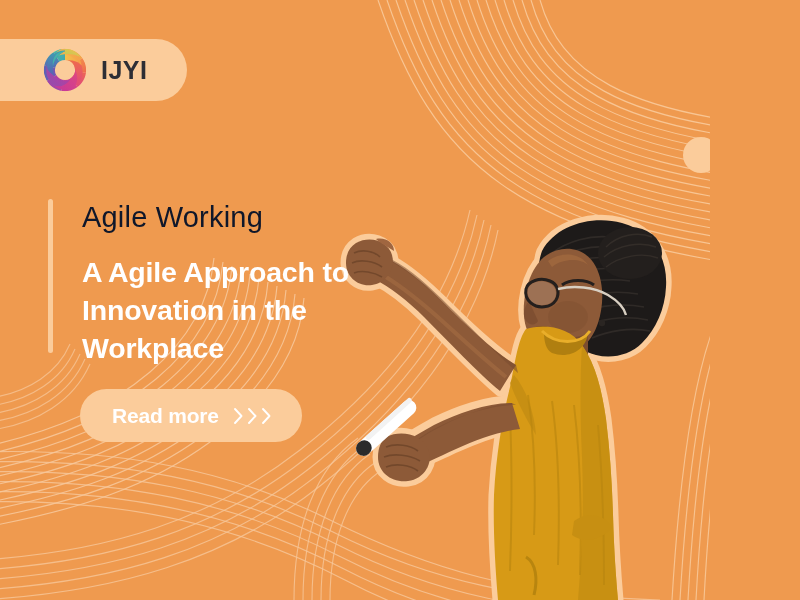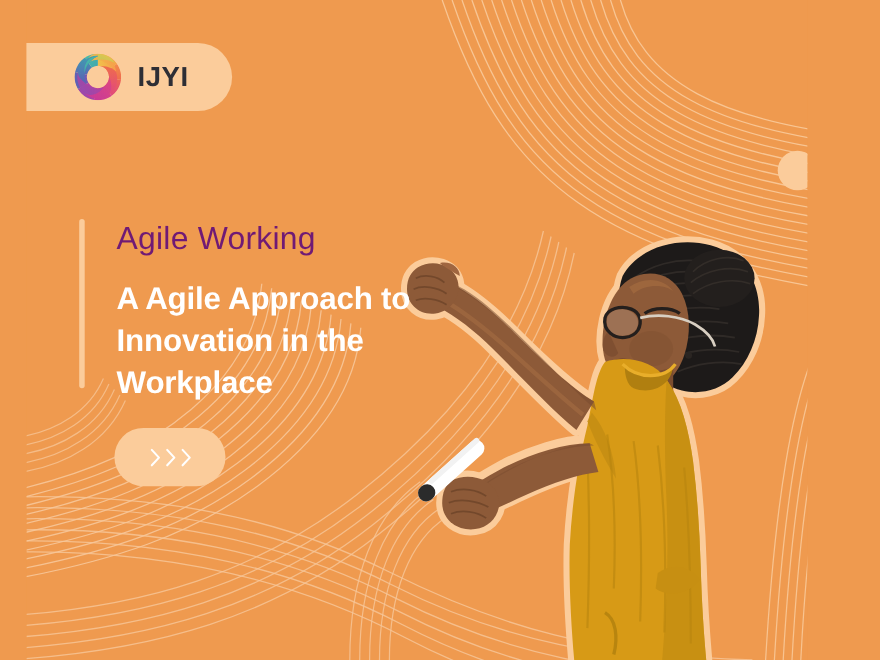--- a/index.html
+++ b/index.html
@@ -4,21 +4,20 @@
 <style>
   html,body{margin:0;padding:0;}
   body{
     width:800px;height:600px;overflow:hidden;
     font-family:"Liberation Sans", sans-serif;
     background:#ef9a4f;
   }
   .banner{
     position:relative;width:710px;height:600px;overflow:hidden;
     background:#ef9a4f;
-    margin-left:24px;
   }
 
   
   .deco{position:absolute;inset:0;pointer-events:none;}
   .deco svg{display:block;width:800px;height:600px;}
 
   
   .logo-pill{
     position:absolute;left:-40px;top:39px;
     width:227px;height:62px;
@@ -37,21 +36,21 @@
   }
 
   
   .copy{position:absolute;left:48px;top:199px;display:flex;}
   .rule{
     width:5px;height:154px;background:#fbcc9b;border-radius:3px;
     flex:0 0 auto;
   }
   .copy-text{margin-left:29px;}
   .eyebrow{
-    font-size:29px;font-weight:300;color:#701a75;
+    font-size:29px;font-weight:300;color:#0f172a;
     line-height:1;letter-spacing:.2px;margin:4px 0 0 0;
   }
   .headline{
     margin:22px 0 0 0;
     font-size:28.5px;font-weight:bold;color:#ffffff;
     line-height:1.33;letter-spacing:-.2px;
     max-width:285px;
   }
 
   
@@ -445,20 +444,21 @@
 
   <div class="copy">
     <div class="rule"></div>
     <div class="copy-text">
       <div class="eyebrow">Agile Working</div>
       <h1 class="headline">A Agile Approach to Innovation in the Workplace</h1>
     </div>
   </div>
 
   <button class="cta">
+    <span class="cta-label">Read more</span>
     <span class="cta-chevrons">
       <svg width="11" height="20" viewBox="0 0 11 20">
           <path d="M2,3 L8.5,10 L2,17" fill="none" stroke="#ffffff" stroke-width="1.9" stroke-linecap="round" stroke-linejoin="round"></path>
         </svg>
       <svg width="11" height="20" viewBox="0 0 11 20">
           <path d="M2,3 L8.5,10 L2,17" fill="none" stroke="#ffffff" stroke-width="1.9" stroke-linecap="round" stroke-linejoin="round"></path>
         </svg>
       <svg width="11" height="20" viewBox="0 0 11 20">
           <path d="M2,3 L8.5,10 L2,17" fill="none" stroke="#ffffff" stroke-width="1.9" stroke-linecap="round" stroke-linejoin="round"></path>
         </svg>

